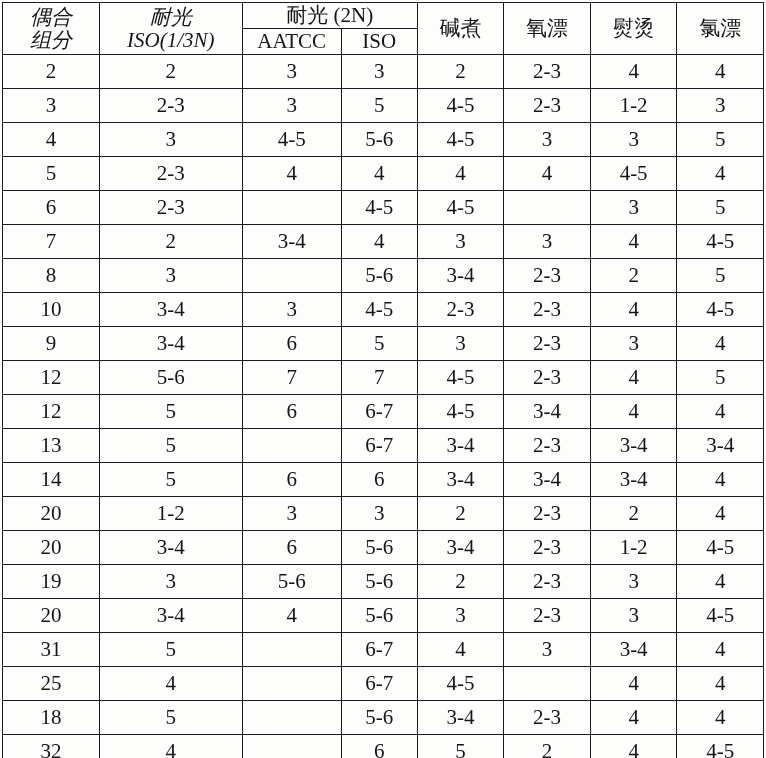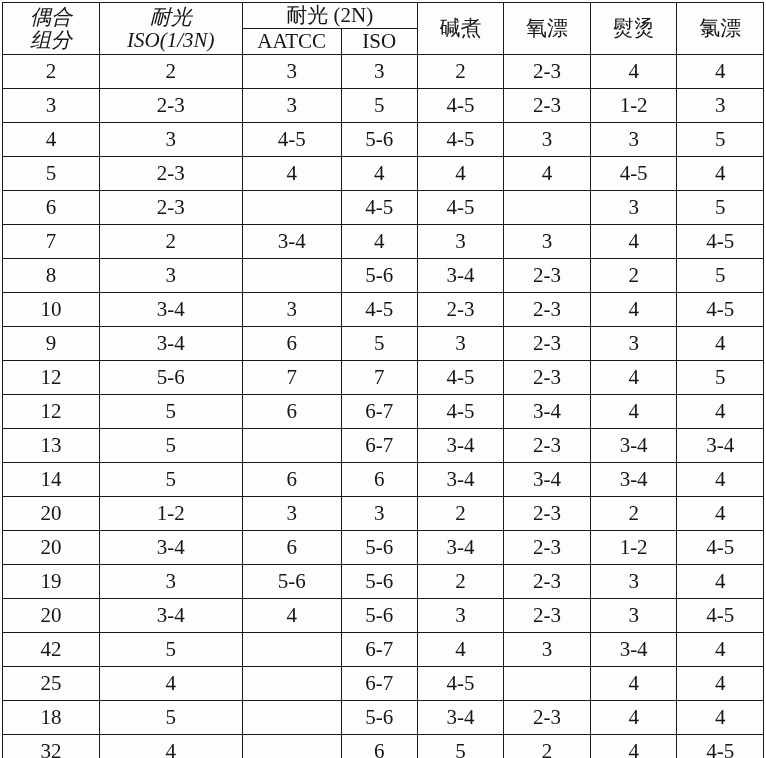--- a/index.html
+++ b/index.html
@@ -272,21 +272,21 @@
         <td>20</td>
         <td>3-4</td>
         <td>4</td>
         <td>5-6</td>
         <td>3</td>
         <td>2-3</td>
         <td>3</td>
         <td>4-5</td>
       </tr>
       <tr class="body-row">
-        <td>42</td>
+        <td>31</td>
         <td>5</td>
         <td></td>
         <td>6-7</td>
         <td>4</td>
         <td>3</td>
         <td>3-4</td>
         <td>4</td>
       </tr>
       <tr class="body-row">
         <td>25</td>

